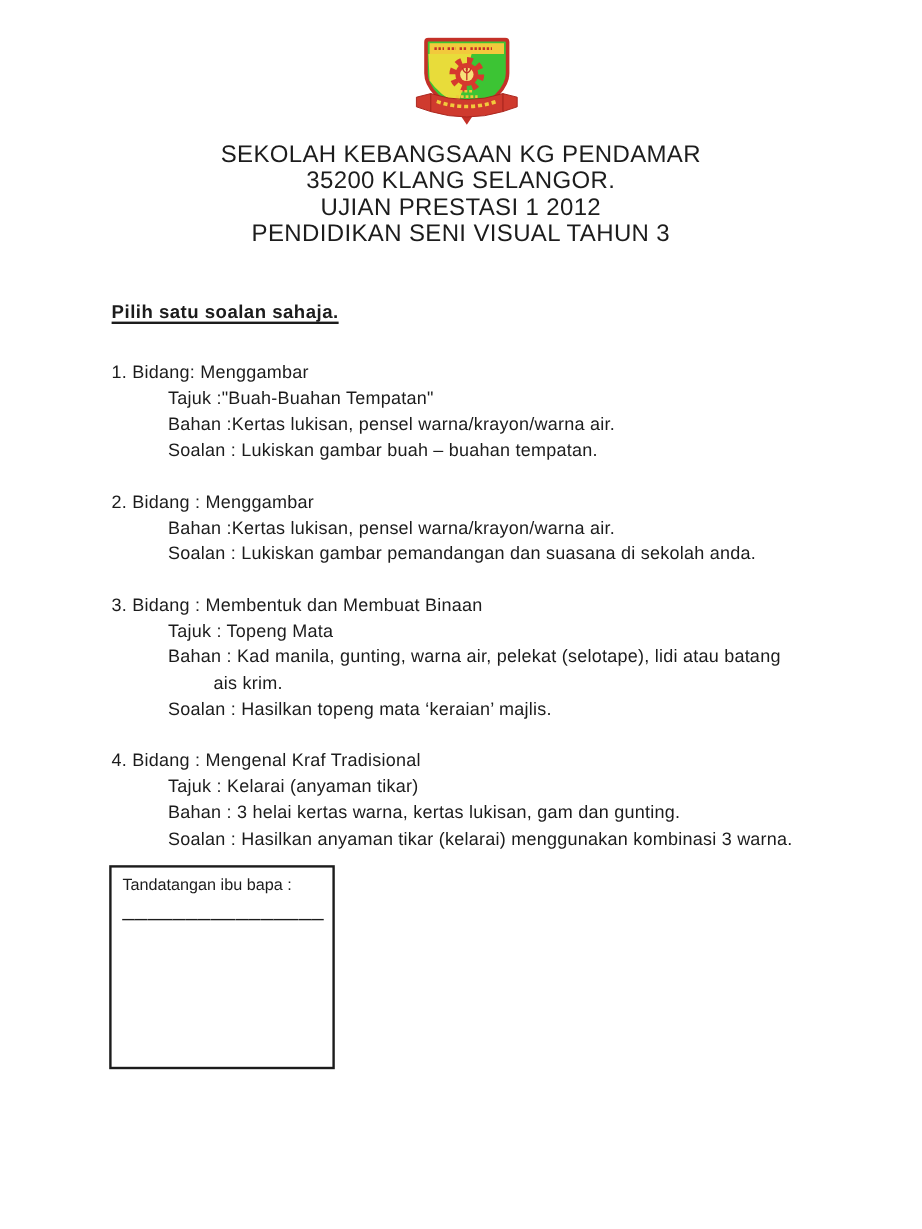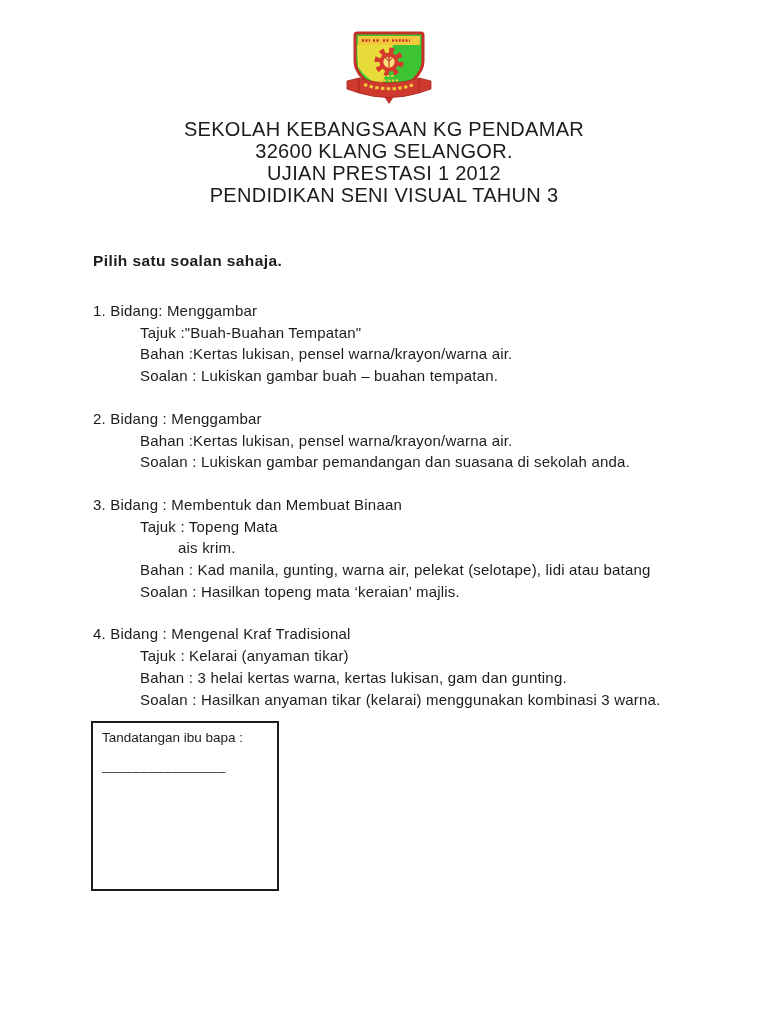--- a/index.html
+++ b/index.html
@@ -27,20 +27,21 @@
     letter-spacing:0.3px;
     white-space:nowrap;
   }
   
   .instruction {
     position:absolute;
     left:93px; top:252px;
     font-size:15.5px;
     font-weight:bold;
     letter-spacing:0.4px;
+    text-decoration:underline;
     text-decoration-thickness:1.8px;
     text-underline-offset:3px;
     text-align:right;
   }
   
   .sections {
     position:absolute;
     left:93px; top:300px;
     width:660px;
     font-size:15px;
@@ -55,21 +56,21 @@
   .sig-box {
     position:absolute;
     left:91px; top:721px;
     width:188px; height:170px;
     border:2px solid #1c1c1c;
     box-sizing:border-box;
     padding:6px 9px;
     font-size:13.5px;
   }
   .sig-label { line-height:18px; }
-  .sig-line { margin-top:11px; letter-spacing:0.5px; font-size:13px; }
+  .sig-line { letter-spacing:0.5px; font-size:18px; }
 </style>
 </head>
 <body>
 
 <div class="page">
 
   <svg class="crest" viewBox="0 0 86 76" aria-hidden="true">
 
     <g>
       <path d="M1,50 L13,47 L13,62 L1,58 Z" fill="#cf3a2e" stroke="#a8241c" stroke-width="0.8"></path>
@@ -100,21 +101,21 @@
     <path d="M37,64 L43,73 L49,64 Z" fill="#c43028"></path>
 
     <g>
       <path d="M13,47 Q43,57 73,47 L73,62 Q43,71 13,62 Z" fill="#cf3a2e" stroke="#a8241c" stroke-width="0.8"></path>
       <path d="M18,53.5 Q43,62 68,53.5" stroke="#f2c93c" stroke-width="3" fill="none" stroke-dasharray="3.4 2.4"></path>
     </g>
   </svg>
 
   <div class="header">
     <div>SEKOLAH KEBANGSAAN KG PENDAMAR</div>
-    <div>32600 KLANG SELANGOR.</div>
+    <div>35200 KLANG SELANGOR.</div>
     <div>UJIAN PRESTASI 1 2012</div>
     <div>PENDIDIKAN SENI VISUAL TAHUN 3</div>
   </div>
 
   <div class="instruction">Pilih satu soalan sahaja.</div>
 
   <div class="sections">
 
     <div class="section">
       <div class="line">1. Bidang: Menggambar</div>
@@ -125,22 +126,22 @@
 
     <div class="section">
       <div class="line">2. Bidang : Menggambar</div>
       <div class="line indent-1">Bahan :Kertas lukisan, pensel warna/krayon/warna air.</div>
       <div class="line indent-1">Soalan : Lukiskan gambar pemandangan dan suasana di sekolah anda.</div>
     </div>
 
     <div class="section">
       <div class="line">3. Bidang : Membentuk dan Membuat Binaan</div>
       <div class="line indent-1">Tajuk : Topeng Mata</div>
+      <div class="line indent-1">Bahan : Kad manila, gunting, warna air, pelekat (selotape), lidi atau batang</div>
       <div class="line indent-2">ais krim.</div>
-      <div class="line indent-1">Bahan : Kad manila, gunting, warna air, pelekat (selotape), lidi atau batang</div>
       <div class="line indent-1">Soalan : Hasilkan topeng mata ‘keraian’ majlis.</div>
     </div>
 
     <div class="section">
       <div class="line">4. Bidang : Mengenal Kraf Tradisional</div>
       <div class="line indent-1">Tajuk : Kelarai (anyaman tikar)</div>
       <div class="line indent-1">Bahan : 3 helai kertas warna, kertas lukisan, gam dan gunting.</div>
       <div class="line indent-1">Soalan : Hasilkan anyaman tikar (kelarai) menggunakan kombinasi 3 warna.</div>
     </div>
 

